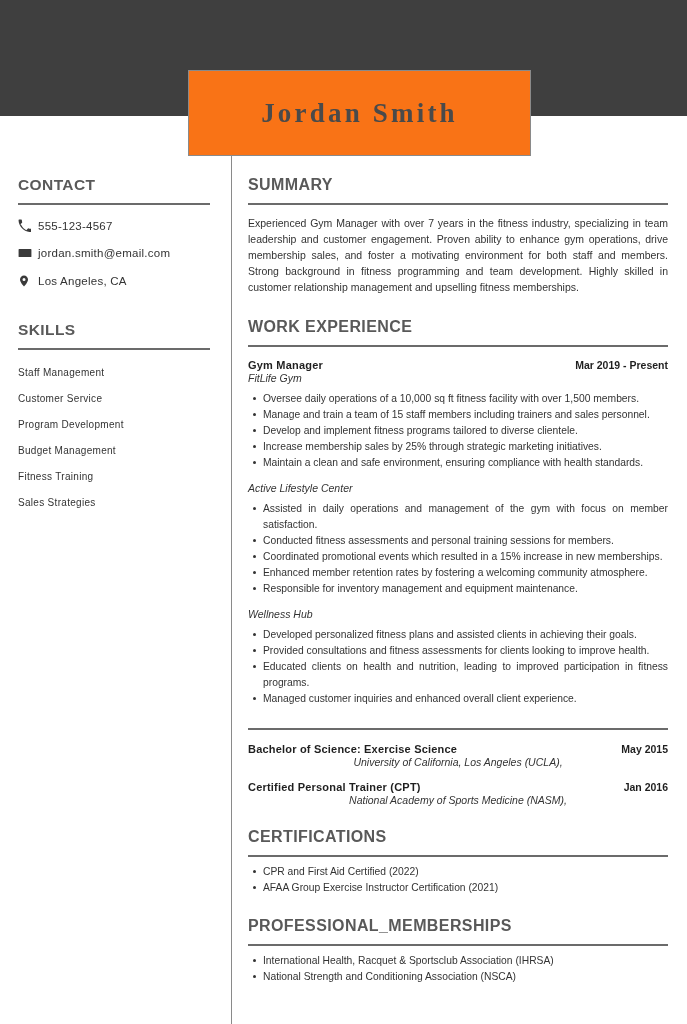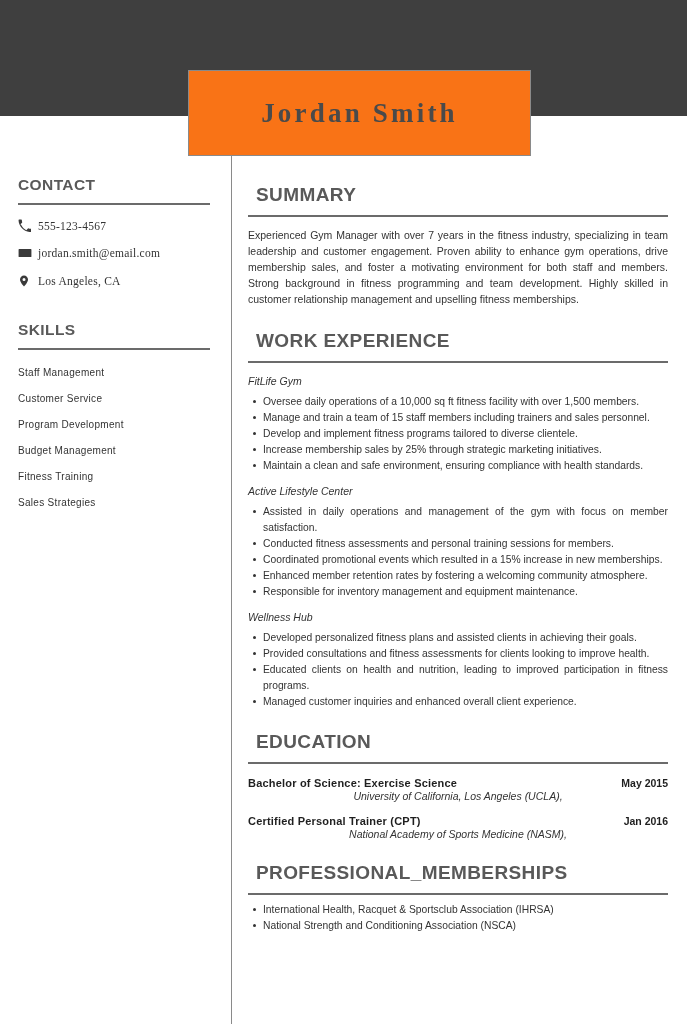--- a/index.html
+++ b/index.html
@@ -73,21 +73,20 @@
     letter-spacing: 0.4px;
     margin: 0;
   }
   .side-rule {
     height: 0;
     border-top: 2px solid #6b6b6b;
     margin: 9px 0 0 0;
   }
   .contact-list {
     margin: 14px 0 0 0;
-    font-family: Liberation Serif, serif;
   }
   .contact-row {
     display: flex;
     align-items: center;
     margin-bottom: 14px;
   }
   .contact-icon {
     width: 20px;
     flex: 0 0 20px;
     display: flex;
@@ -110,25 +109,25 @@
   .skill-item:first-child { margin-top: 17px; }
 
   
   .right-col {
     position: absolute;
     left: 248px;
     top: 176px;
     width: 420px;
   }
   .main-heading {
-    font-size: 19px;
+    font-size: 16px;
     font-weight: bold;
     color: #595959;
     letter-spacing: 0.4px;
-    margin: 8px;
+    margin: 0;
   }
   .main-rule {
     height: 0;
     border-top: 2px solid #6b6b6b;
     margin: 9px 0 0 0;
   }
   .section { margin-bottom: 22px; }
   .summary-text {
     font-size: 10.5px;
     line-height: 1.52;
@@ -262,20 +261,24 @@
     <div class="main-heading">SUMMARY</div>
     <div class="main-rule"></div>
     <div class="summary-text">Experienced Gym Manager with over 7 years in the fitness industry, specializing in team leadership and customer engagement. Proven ability to enhance gym operations, drive membership sales, and foster a motivating environment for both staff and members. Strong background in fitness programming and team development. Highly skilled in customer relationship management and upselling fitness memberships.</div>
   </div>
 
   <div class="section">
     <div class="main-heading">WORK EXPERIENCE</div>
     <div class="main-rule"></div>
 
     <div class="entry">
+      <div class="entry-head">
+        <span class="entry-title">Gym Manager</span>
+        <span class="entry-date">Mar 2019 - Present</span>
+      </div>
       <div class="entry-sub">FitLife Gym</div>
       <ul class="bullets plain">
         <li>Oversee daily operations of a 10,000 sq ft fitness facility with over 1,500 members.</li>
         <li>Manage and train a team of 15 staff members including trainers and sales personnel.</li>
         <li>Develop and implement fitness programs tailored to diverse clientele.</li>
         <li>Increase membership sales by 25% through strategic marketing initiatives.</li>
         <li>Maintain a clean and safe environment, ensuring compliance with health standards.</li>
       </ul>
     </div>
 
@@ -295,40 +298,47 @@
       <ul class="bullets">
         <li>Developed personalized fitness plans and assisted clients in achieving their goals.</li>
         <li>Provided consultations and fitness assessments for clients looking to improve health.</li>
         <li>Educated clients on health and nutrition, leading to improved participation in fitness programs.</li>
         <li>Managed customer inquiries and enhanced overall client experience.</li>
       </ul>
     </div>
   </div>
 
   <div class="section">
-    <div class="main-heading">EDUCATION</div>
     <div class="main-rule"></div>
 
     <div class="edu-entry">
       <div class="entry-head">
         <span class="entry-title">Bachelor of Science: Exercise Science</span>
         <span class="entry-date">May 2015</span>
       </div>
       <div class="edu-inst">University of California, Los Angeles (UCLA),</div>
     </div>
 
     <div class="edu-entry">
       <div class="entry-head">
         <span class="entry-title">Certified Personal Trainer (CPT)</span>
         <span class="entry-date">Jan 2016</span>
       </div>
       <div class="edu-inst">National Academy of Sports Medicine (NASM),</div>
     </div>
   </div>
 
+  <div class="section">
+    <div class="main-heading">CERTIFICATIONS</div>
+    <div class="main-rule"></div>
+    <ul class="bullets plain list-gap">
+      <li>CPR and First Aid Certified (2022)</li>
+      <li>AFAA Group Exercise Instructor Certification (2021)</li>
+    </ul>
+  </div>
 
   <div class="section">
     <div class="main-heading">PROFESSIONAL_MEMBERSHIPS</div>
     <div class="main-rule"></div>
     <ul class="bullets plain list-gap">
       <li>International Health, Racquet &amp; Sportsclub Association (IHRSA)</li>
       <li>National Strength and Conditioning Association (NSCA)</li>
     </ul>
   </div>
 

